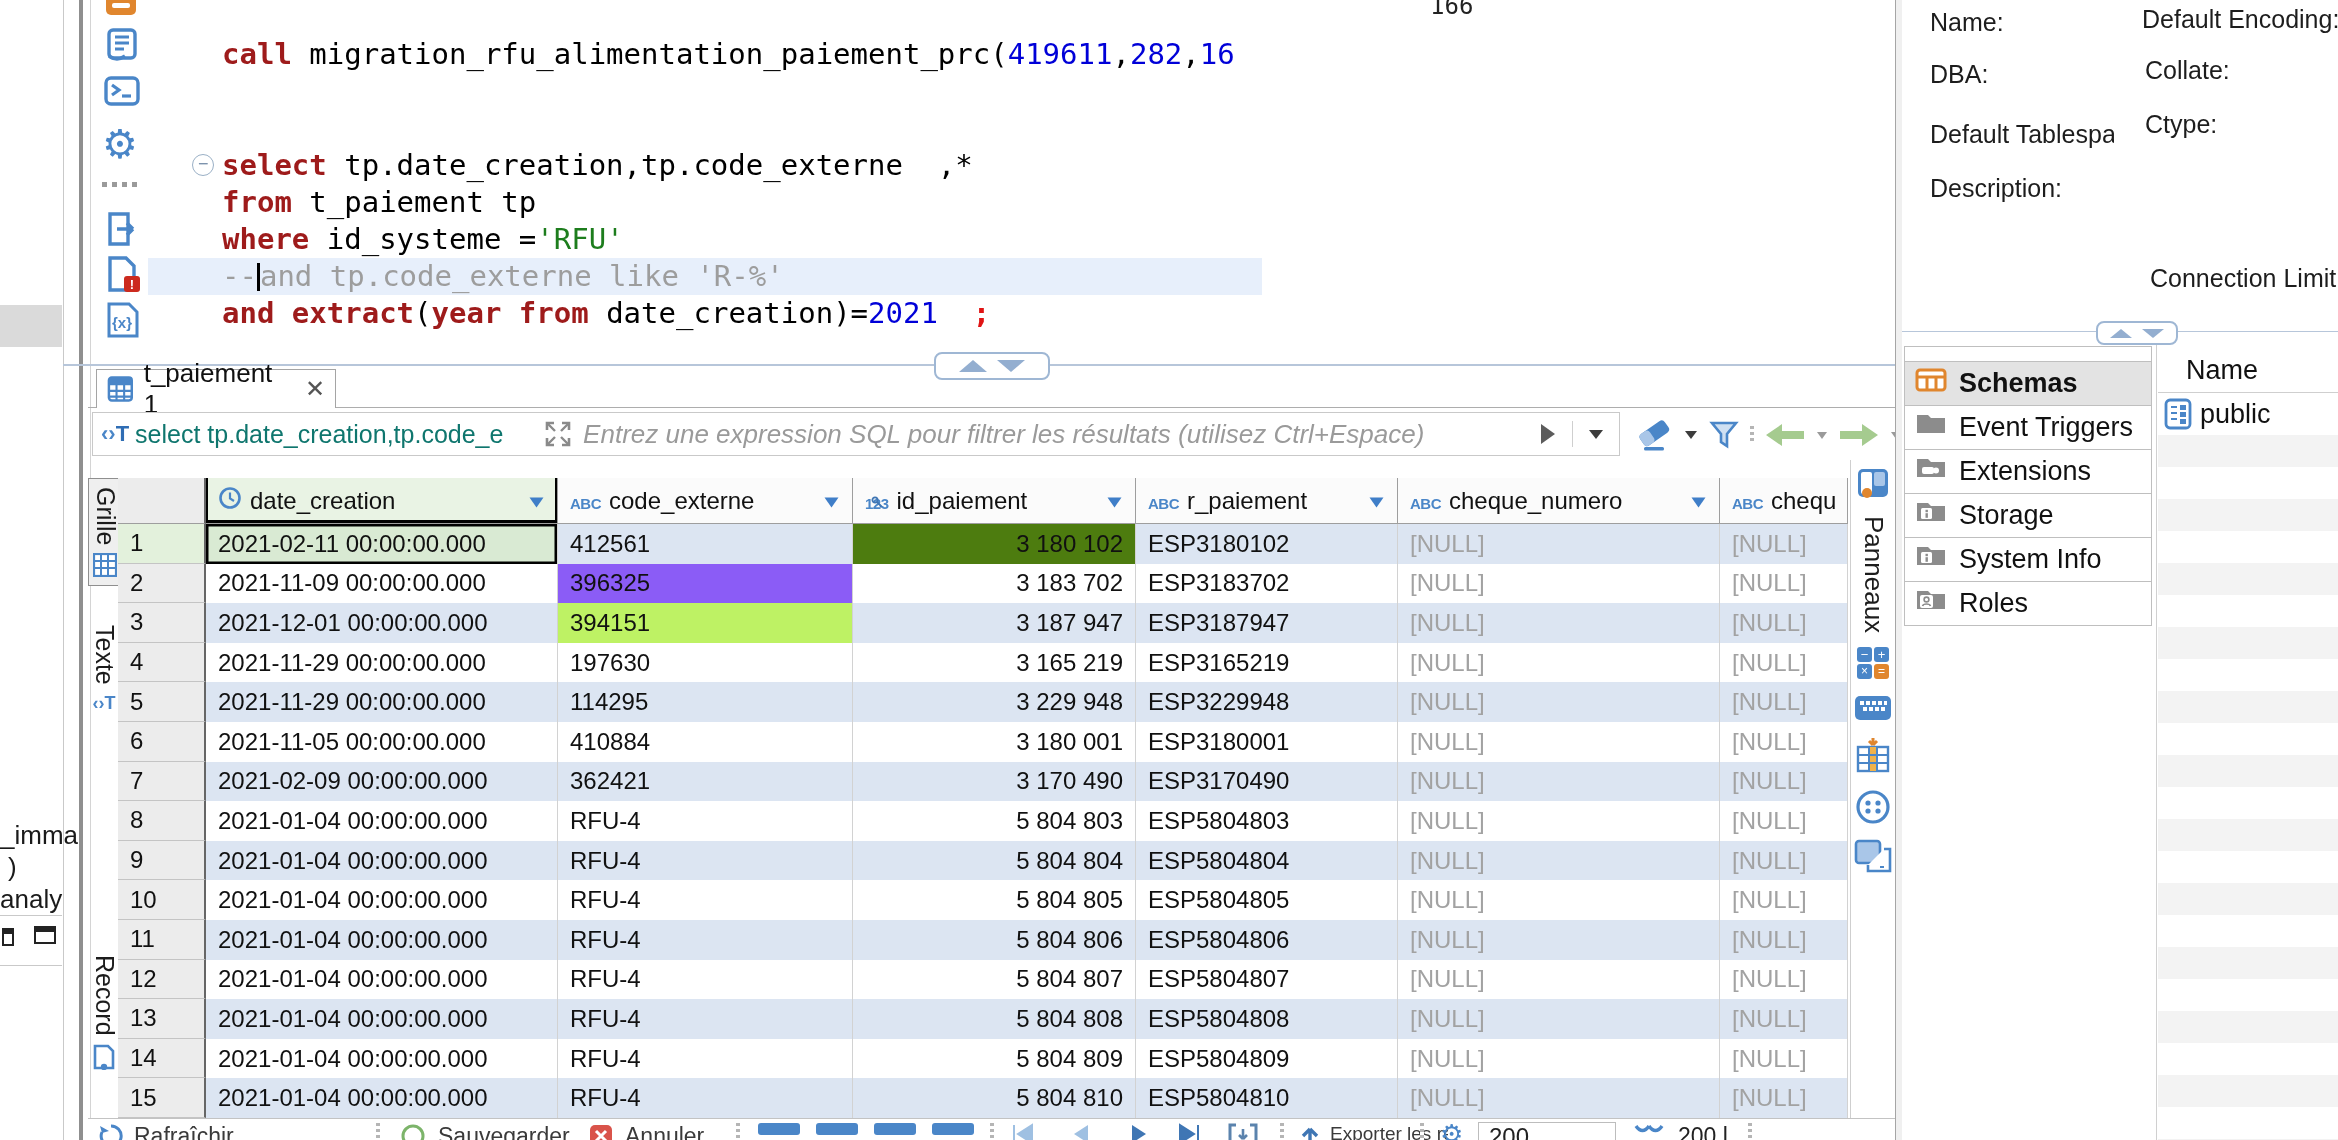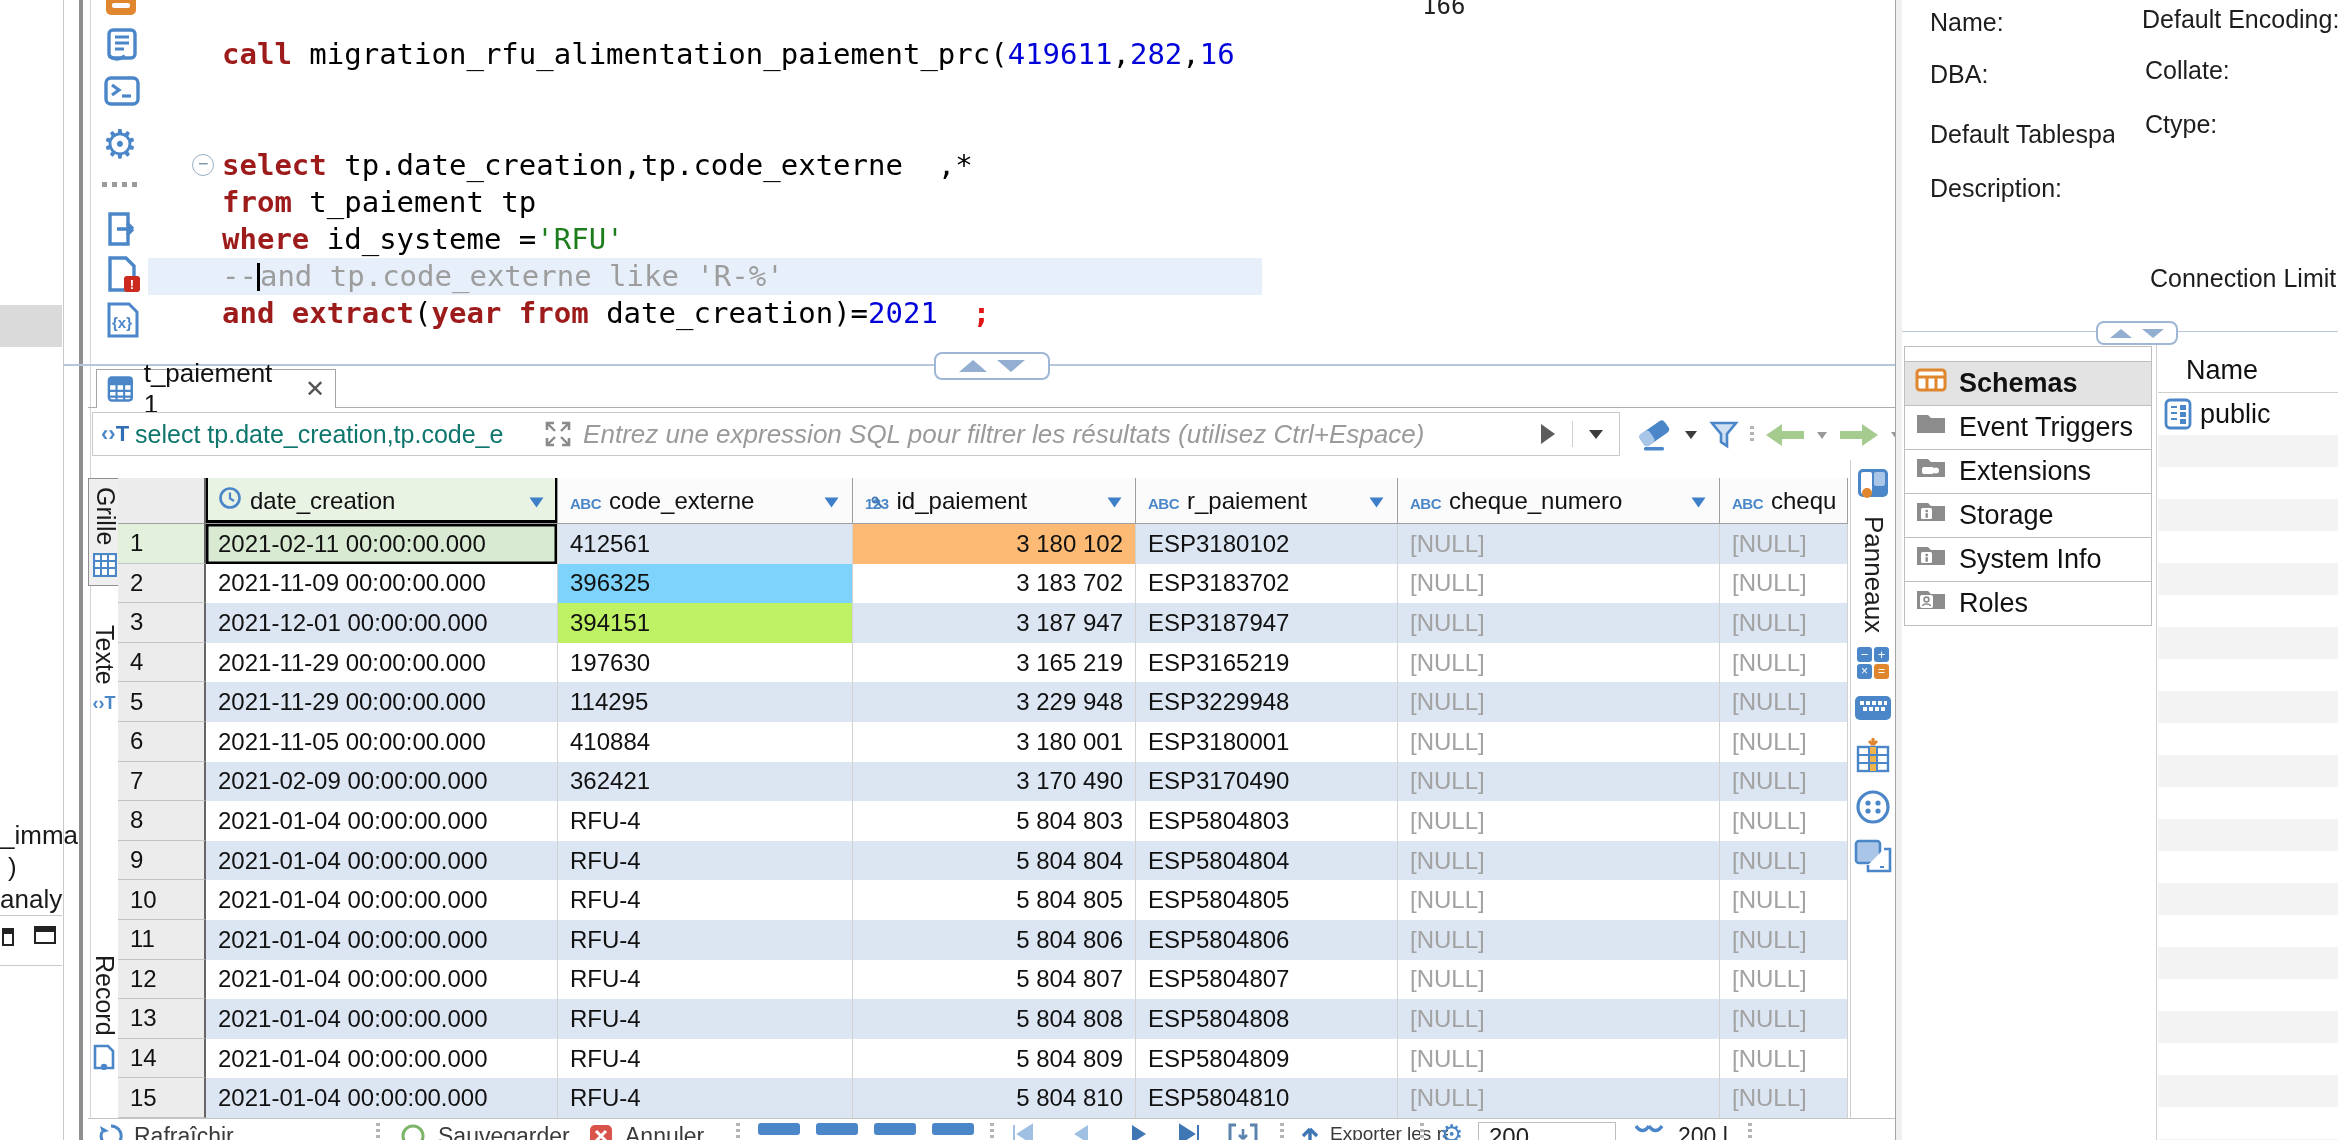--- a/index.html
+++ b/index.html
@@ -148,21 +148,21 @@
       </svg>
   </div>
   <div class="abs" style="left:12px;top:302px;">
     <svg width="36" height="36" viewBox="0 0 36 36">
         <path d="M5 2h20l8 8v24H5z" fill="#fff" stroke="#4a86c8" stroke-width="3"></path>
         <text x="18" y="26" font-size="15" font-family="Liberation Sans" fill="#4a86c8" text-anchor="middle" font-weight="bold">{x}</text>
       </svg>
   </div>
 </div>
 
-<div class="abs" style="left:140px;top:0;width:1747px;height:362px;background:#fff;overflow:hidden;">
+<div class="abs" style="left:148px;top:0;width:1747px;height:362px;background:#fff;overflow:hidden;">
   <div id="stray-166">166</div>
 </div>
 <div id="sql-lines">
     <div class="sql-line line-clip"><span class="sql-text"><span class="tk-kw">call</span><span class="tk-pl"> migration_rfu_alimentation_paiement_prc(</span><span class="tk-num">419611</span><span class="tk-pl">,</span><span class="tk-num">282</span><span class="tk-pl">,</span><span class="tk-num">16</span></span></div>
     <div class="sql-line"></div>
     <div class="sql-line"></div>
     <div class="sql-line"><span class="fold">−</span><span class="sql-text"><span class="tk-kw">select</span><span class="tk-pl"> tp.date_creation,tp.code_externe  ,*</span></span></div>
     <div class="sql-line"><span class="sql-text"><span class="tk-kw">from</span><span class="tk-pl"> t_paiement tp</span></span></div>
     <div class="sql-line"><span class="sql-text"><span class="tk-kw">where</span><span class="tk-pl"> id_systeme =</span><span class="tk-str">'RFU'</span></span></div>
     <div class="sql-line hl"><span class="sql-text"><span class="tk-cm">--</span><span class="caret"></span><span class="tk-cm">and tp.code_externe like 'R-%'</span></span></div>
@@ -297,29 +297,29 @@
       </div>
       <div class="g-cell" style="width: 128px; flex: 0 0 auto;">
         <span><span class="abc">ABC</span></span>
         <span class="hd-label">chequ</span>
       </div>
     </div>
     <div class="g-row">
       <div class="g-cell rn selrn" style="width: 88px; flex: 0 0 auto;">1</div>
       <div class="g-cell selcell" style="width: 352px; flex: 0 0 auto; background: rgb(220, 229, 242);">2021-02-11 00:00:00.000</div>
       <div class="g-cell" style="width: 295px; flex: 0 0 auto; background: rgb(220, 229, 242);">412561</div>
-      <div class="g-cell right" style="width: 283px; flex: 0 0 auto; background: #fdba74;">3 180 102</div>
+      <div class="g-cell right" style="width: 283px; flex: 0 0 auto; background: #4d7c0f;">3 180 102</div>
       <div class="g-cell" style="width: 262px; flex: 0 0 auto; background: rgb(220, 229, 242);">ESP3180102</div>
       <div class="g-cell null" style="width: 322px; flex: 0 0 auto; background: rgb(220, 229, 242);">[NULL]</div>
       <div class="g-cell null" style="width: 128px; flex: 0 0 auto; background: rgb(220, 229, 242);">[NULL]</div>
     </div>
     <div class="g-row">
       <div class="g-cell rn" style="width: 88px; flex: 0 0 auto;">2</div>
       <div class="g-cell" style="width: 352px; flex: 0 0 auto; background: rgb(255, 255, 255);">2021-11-09 00:00:00.000</div>
-      <div class="g-cell" style="width: 295px; flex: 0 0 auto; background: #7dd3fc;">396325</div>
+      <div class="g-cell" style="width: 295px; flex: 0 0 auto; background: #8b5cf6;">396325</div>
       <div class="g-cell right" style="width: 283px; flex: 0 0 auto; background: rgb(255, 255, 255);">3 183 702</div>
       <div class="g-cell" style="width: 262px; flex: 0 0 auto; background: rgb(255, 255, 255); text-align: right;">ESP3183702</div>
       <div class="g-cell null" style="width: 322px; flex: 0 0 auto; background: rgb(255, 255, 255);">[NULL]</div>
       <div class="g-cell null" style="width: 128px; flex: 0 0 auto; background: rgb(255, 255, 255);">[NULL]</div>
     </div>
     <div class="g-row">
       <div class="g-cell rn" style="width: 88px; flex: 0 0 auto;">3</div>
       <div class="g-cell" style="width: 352px; flex: 0 0 auto; background: rgb(220, 229, 242);">2021-12-01 00:00:00.000</div>
       <div class="g-cell" style="width: 295px; flex: 0 0 auto; background: #bef264;">394151</div>
       <div class="g-cell right" style="width: 283px; flex: 0 0 auto; background: rgb(220, 229, 242);">3 187 947</div>

